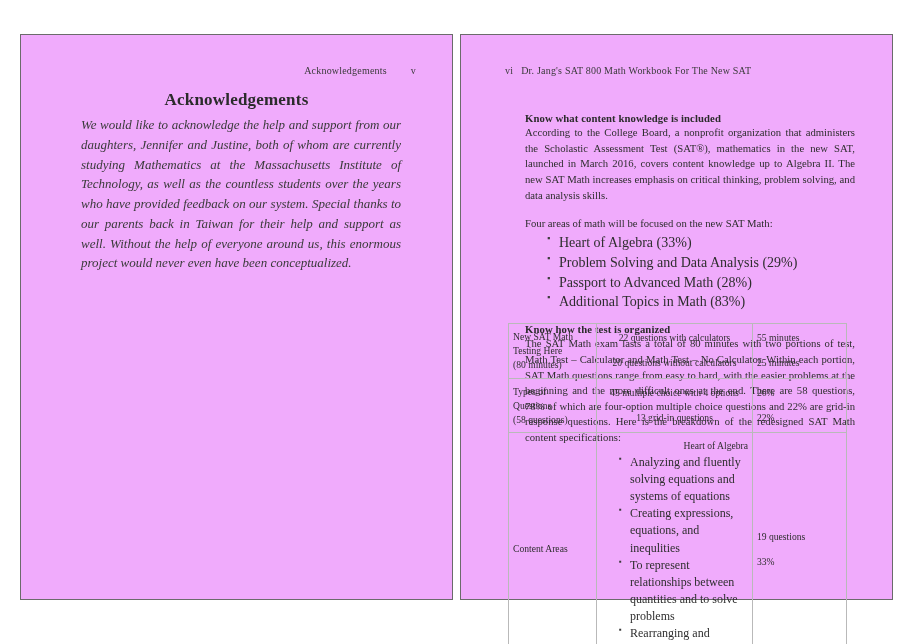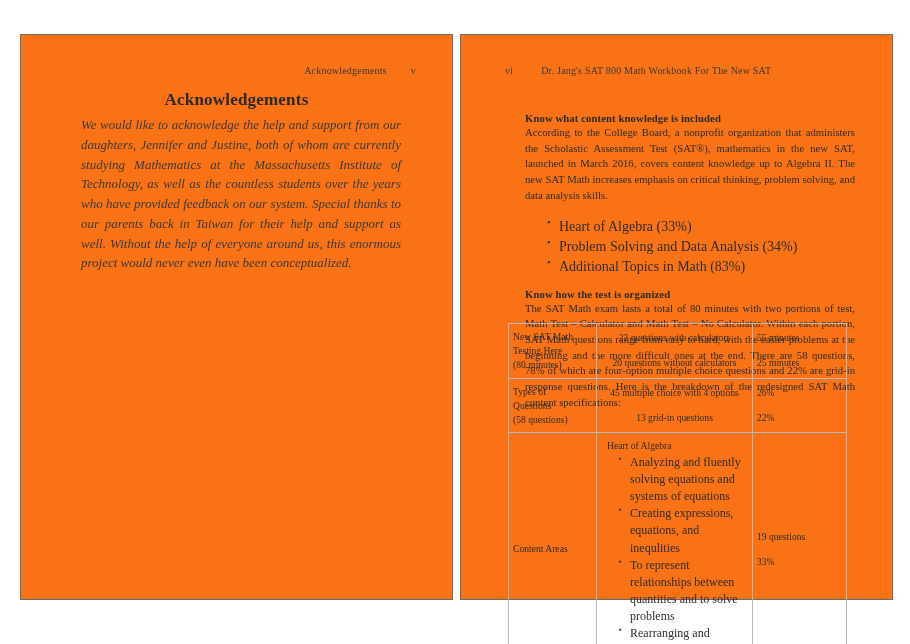--- a/index.html
+++ b/index.html
@@ -18,21 +18,21 @@
 
   
   .spread {
     position: absolute;
     left: 0; top: 0;
     width: 910px;
     height: 644px;
   }
   .page {
     position: absolute;
-    background: #f97316;
+    background: #f0abfc;
     border: 1px solid #6b6b6b;
     box-sizing: border-box;
   }
   .page-left {
     left: 20px;
     top: 34px;
     width: 433px;
     height: 566px;
   }
   .page-right {
@@ -56,21 +56,21 @@
   }
   .runhead-left .rh-folio {
     display: inline-block;
     margin-left: 24px;
   }
   .runhead-right {
     left: 44px;
   }
   .runhead-right .rh-folio {
     display: inline-block;
-    margin-right: 28px;
+    margin-right: 8px;
   }
 
   
   .chapter-title {
     position: absolute;
     top: 55px;
     left: 0;
     width: 100%;
     text-align: center;
     font-size: 17px;
@@ -162,21 +162,21 @@
     line-height: 1.45;
   }
   .col-a { width: 79px; text-align: left; }
   .col-b { width: 147px; text-align: center; }
   .col-c { width: 85px; text-align: left; }
 
   .cell-lines > div { margin: 0; }
   .cell-lines .spacer { height: 11px; }
 
   .cell-content-head {
-    text-align: left;
+    text-align: right;
     padding-left: 6px;
     font-size: 9.6px;
     margin-bottom: 1px;
   }
   .cell-content-list {
     list-style: none;
     margin: 0;
     padding: 0 0 0 18px;
     text-align: left;
   }
@@ -221,23 +221,25 @@
     </div>
 
 
     <div class="rp-body">
 
       <div class="sec-head">Know what content knowledge is included</div>
       <p class="sec-para">According to the College Board, a nonprofit organization that administers the Scholastic Assessment Test (SAT®), mathematics in the new SAT, launched in March 2016, covers content knowledge up to Algebra II. The new SAT Math increases emphasis on critical thinking, problem solving, and data analysis skills.</p>
 
       <div class="gap-lg"></div>
 
+      <p class="sec-para">Four areas of math will be focused on the new SAT Math:</p>
       <ul class="sq">
         <li>Heart of Algebra (33%)</li>
-        <li>Problem Solving and Data Analysis (34%)</li>
+        <li>Problem Solving and Data Analysis (29%)</li>
+        <li>Passport to Advanced Math (28%)</li>
         <li>Additional Topics in Math (83%)</li>
       </ul>
 
       <div class="gap-md"></div>
 
       <div class="sec-head">Know how the test is organized</div>
       <p class="sec-para">The SAT Math exam lasts a total of 80 minutes with two portions of test, Math Test – Calculator and Math Test – No Calculator. Within each portion, SAT Math questions range from easy to hard, with the easier problems at the beginning and the more difficult ones at the end. There are 58 questions, 78% of which are four-option multiple choice questions and 22% are grid-in response questions. Here is the breakdown of the redesigned SAT Math content specifications:</p>
 
     </div>
 

